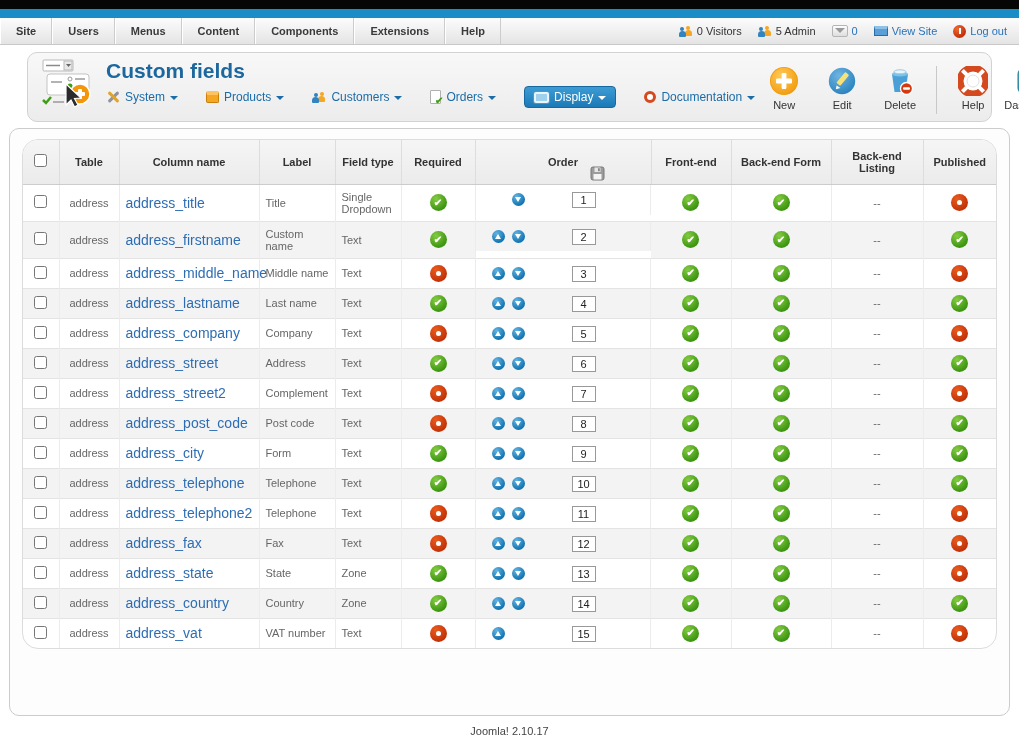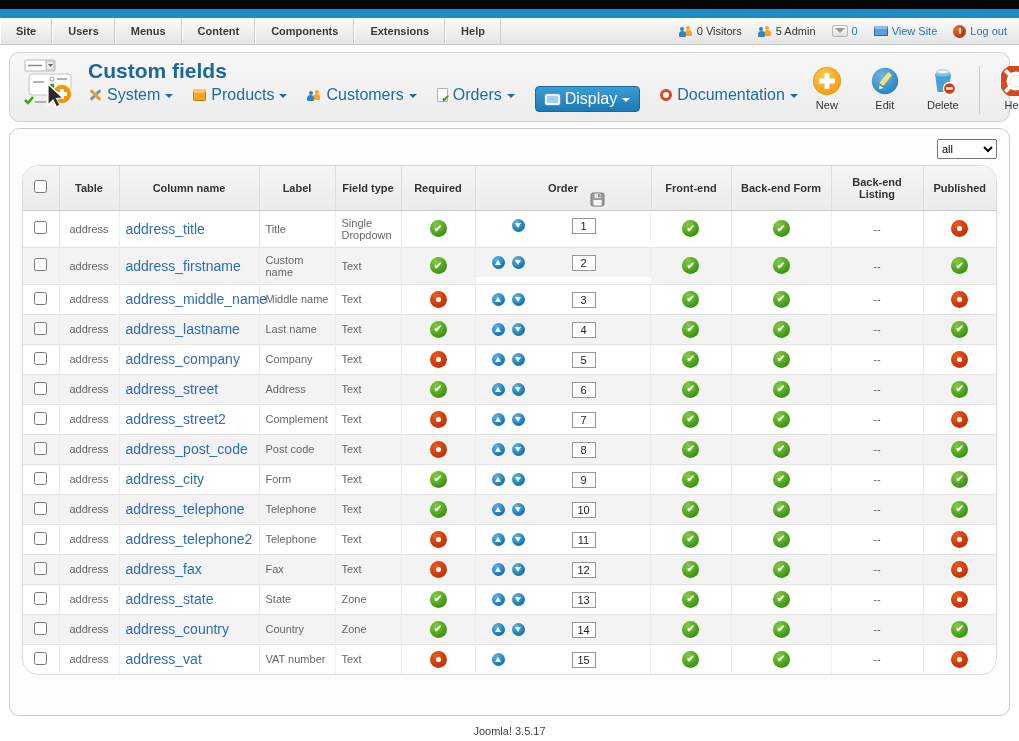--- a/index.html
+++ b/index.html
@@ -34,27 +34,27 @@
   .mail-icon::after { content:""; position:absolute; left:2px; top:2px; border-left:5px solid transparent;
                border-right:5px solid transparent; border-top:5px solid #9a9a9a; }
   .viewsite-icon { width:14px; height:10px; background:#5a9fd8; border:1px solid #2a6ca5;
                border-top:3px solid #8ec1e8; display:inline-block; }
   .logout-icon { width:13px; height:13px; border-radius:50%;
                background:radial-gradient(circle at 35% 30%, #ef6a30, #c02f08 72%);
                display:inline-flex; align-items:center; justify-content:center; }
   .logout-icon::after { content:""; width:2px; height:6px; background:#fff; }
 
   
-  .header-panel { margin:7px 9px 6px; border:1px solid #d2d2d2; border-radius:10px;
+  .header-panel { margin:7px 27px 6px; border:1px solid #d2d2d2; border-radius:10px;
                   background:linear-gradient(#f8f8f8,#ececec); padding:5px 12px 7px;
                   display:flex; align-items:flex-start; }
   .title-icon { width:56px; height:52px; margin-right:10px; flex:none; }
   .head-left { display:flex; flex-direction:column; }
   .page-title { color:#1b679e; font-size:21px; font-weight:bold; margin:1px 0 3px; }
-  .submenus { display:flex; align-items:flex-start; gap:20px; font-size:16px; }
+  .submenus { display:flex; align-items:center; gap:28px; font-size:12px; }
   .submenu { display:inline-flex; align-items:center; gap:5px; color:#1c6ca7; cursor:pointer; white-space:nowrap; }
   .submenu .caret { border-top:4px solid currentColor; border-left:4px solid transparent;
                     border-right:4px solid transparent; margin-top:1px; }
   .submenu.active { background:linear-gradient(#3d9bd4,#1b7ab6); border:1px solid #16689e;
                     border-radius:4px; padding:3px 9px; color:#fff; }
   .mi { display:inline-block; position:relative; }
   .wrench-icon { width:14px; height:14px; }
   .wrench-icon::before, .wrench-icon::after { content:""; position:absolute; left:5.5px; top:0;
                     width:3px; height:14px; border-radius:2px; }
   .wrench-icon::before { background:#8d959c; transform:rotate(45deg); }
@@ -301,25 +301,20 @@
           <line x1="8.5" y1="10.5" x2="21.5" y2="19.5"></line>
           <line x1="21.5" y1="10.5" x2="8.5" y2="19.5"></line>
         </g>
       </svg>
       <span>Dashboard</span>
     </div>
   </div>
 </div>
 
 <div class="content-panel">
-  <div class="filter-row">
-    <select>
-      <option>all</option>
-    </select>
-  </div>
   <div class="table-wrap">
     <table>
       <colgroup>
         <col style="width:36px">
           <col style="width:60px">
           <col style="width:140px">
           <col style="width:76px">
         <col style="width:66px">
           <col style="width:74px">
           <col style="width:176px">
@@ -605,13 +600,13 @@
             <td class="c"><span class="sicon on"></span></td>
             <td class="c"><span class="sicon on"></span></td>
             <td class="c muted">--</td>
             <td class="c"><span class="sicon off"></span></td>
           </tr>
         </tbody>
     </table>
   </div>
 </div>
 
-<div class="footer">Joomla! 3.5.17</div>
+<div class="footer">Joomla! 2.10.17</div>
 
 </body></html>

